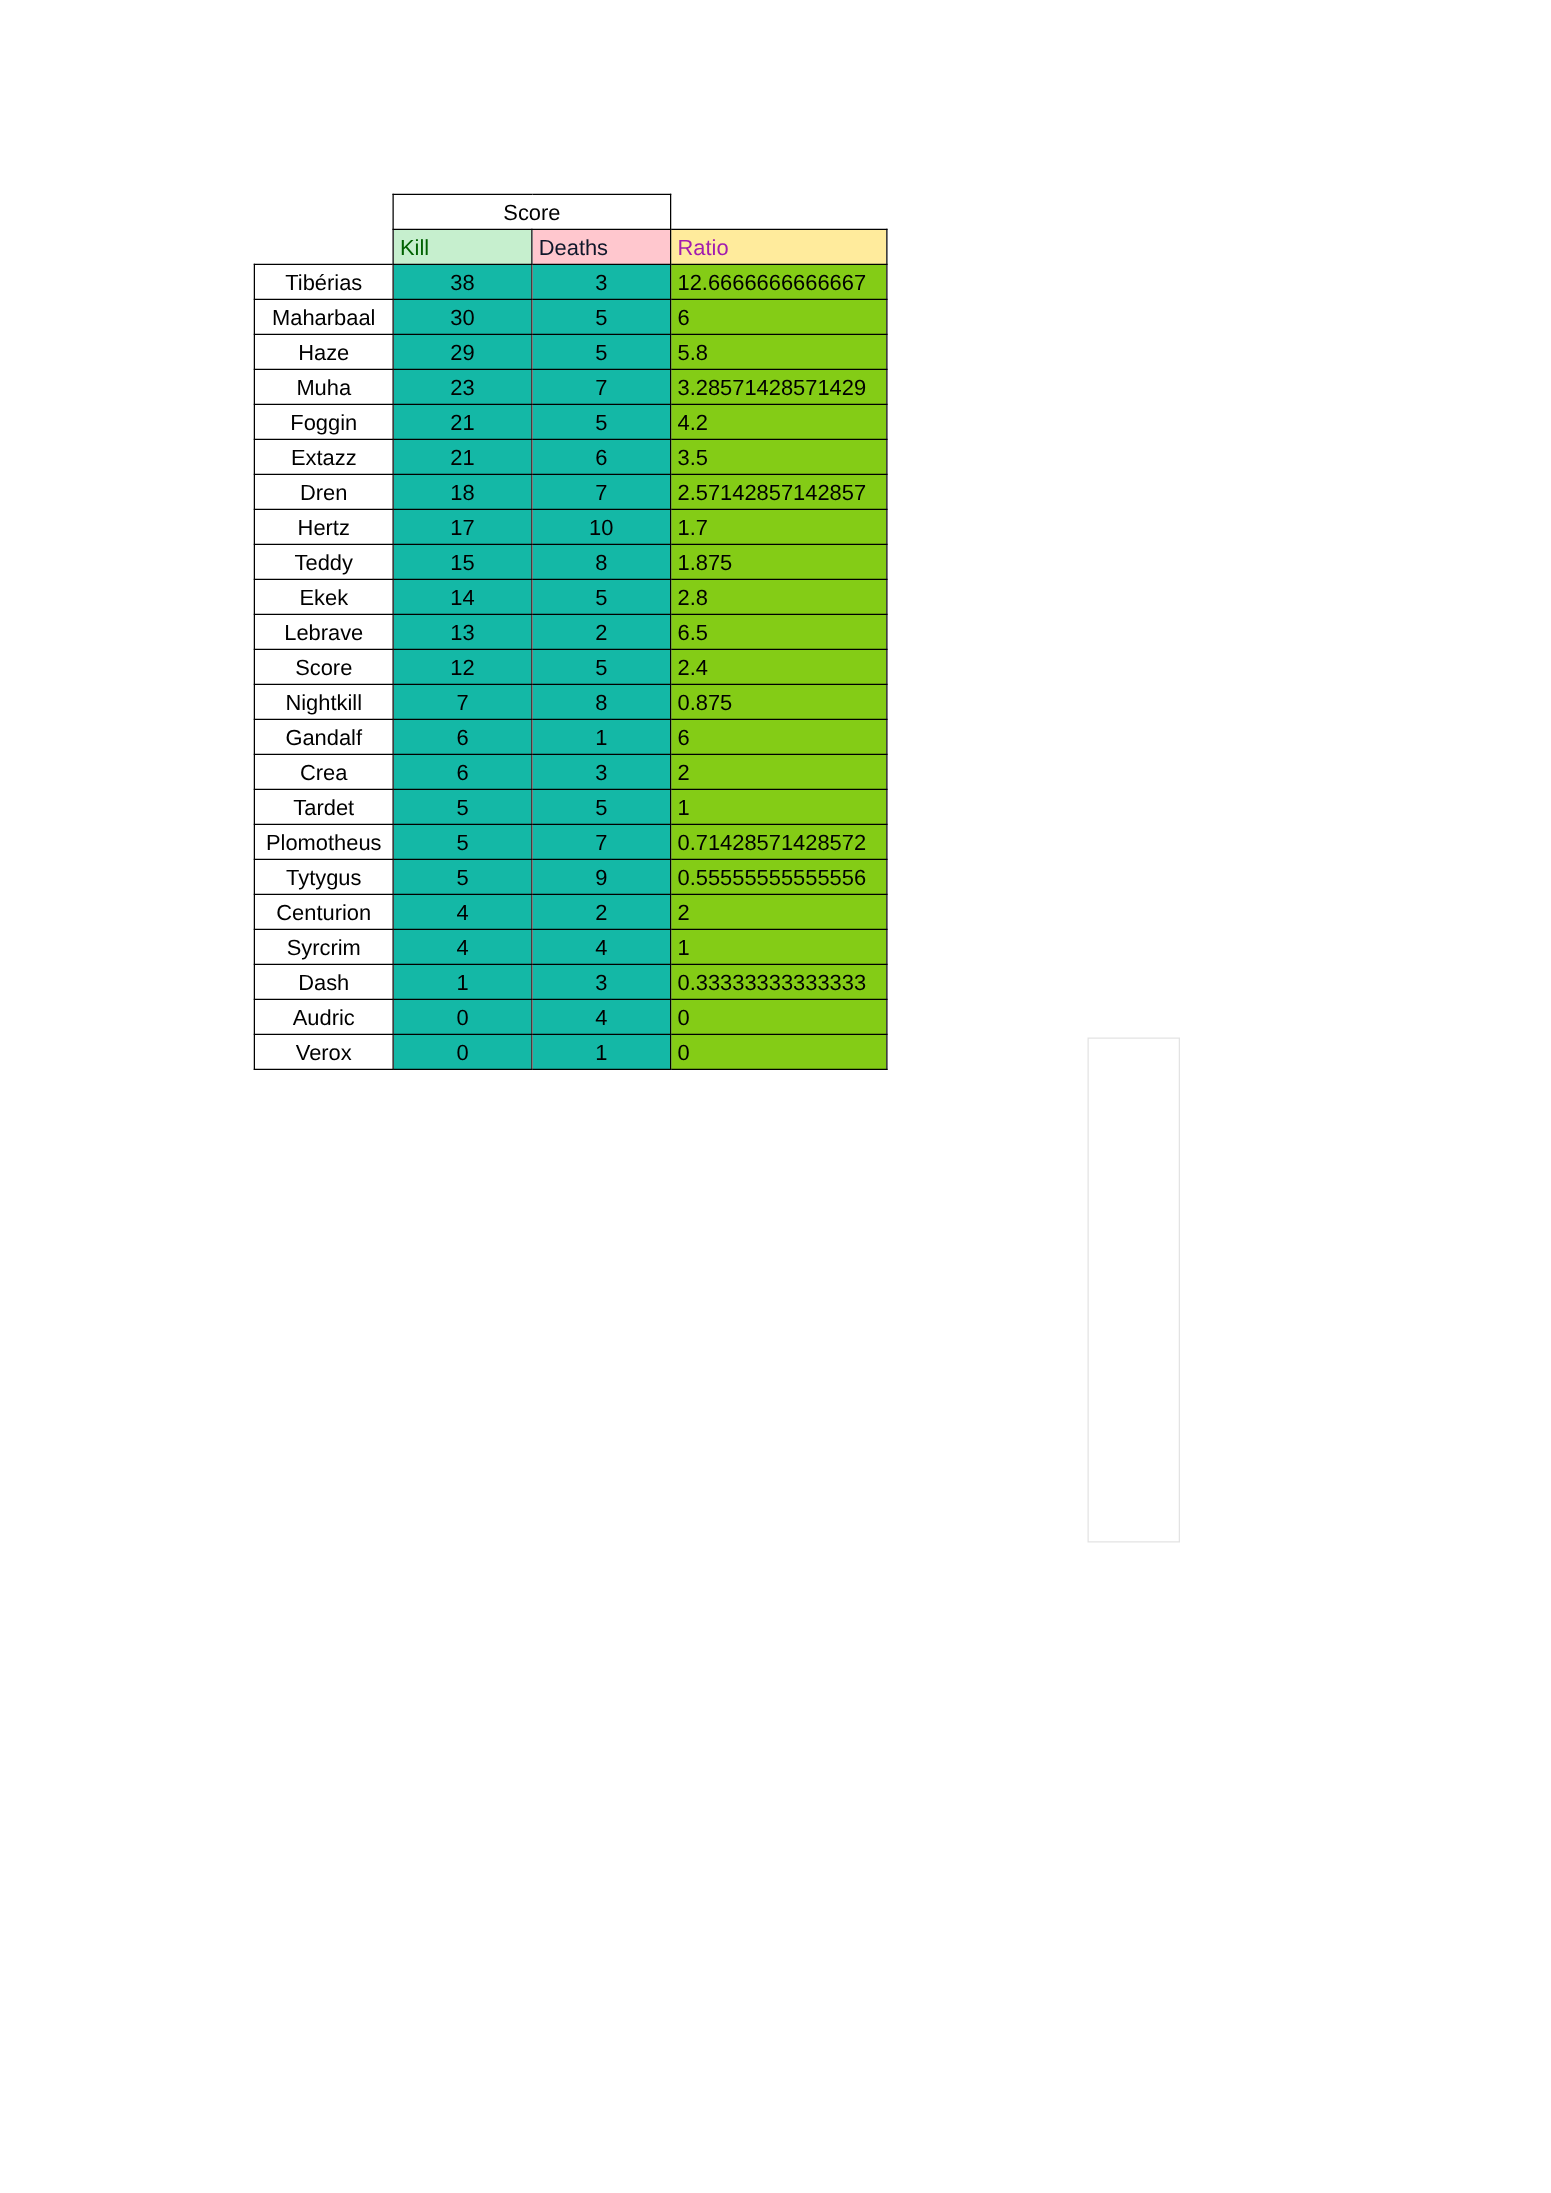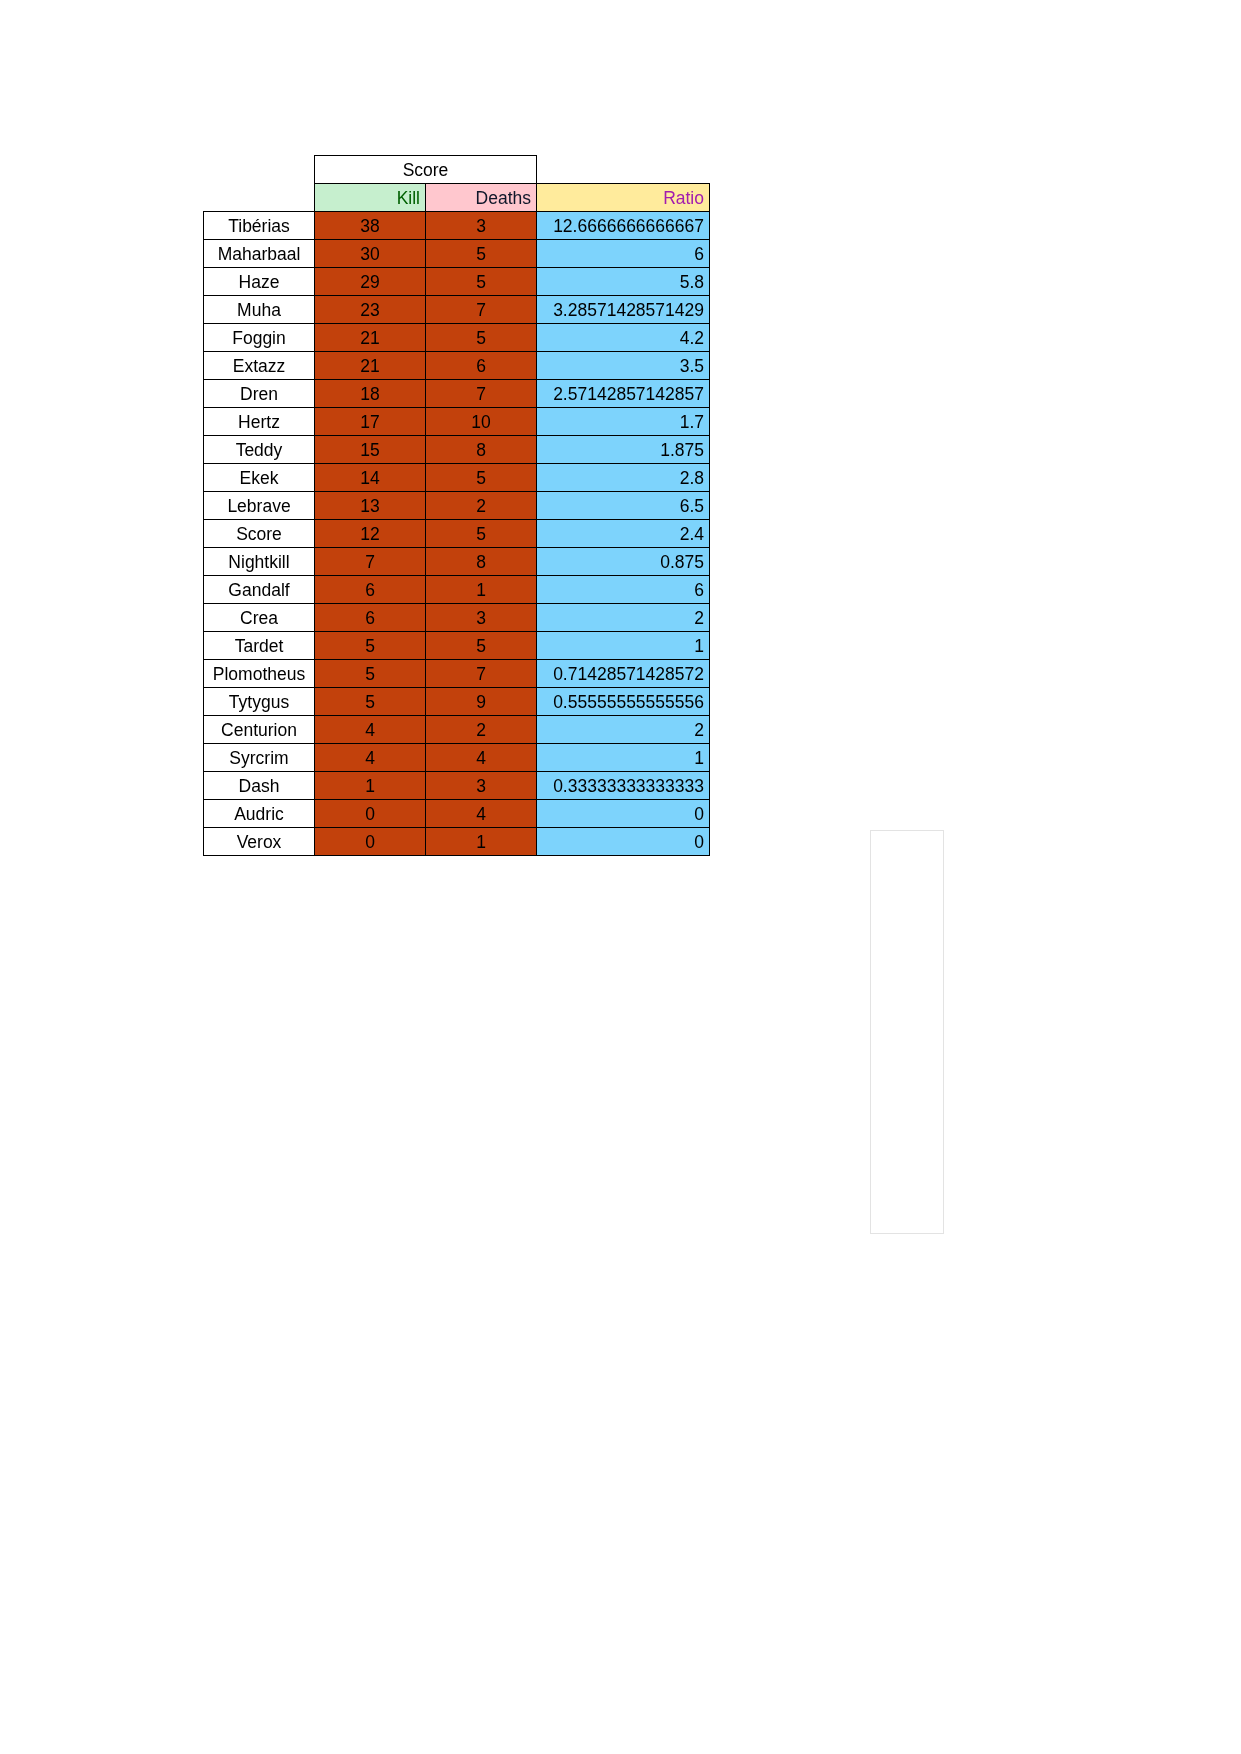--- a/index.html
+++ b/index.html
@@ -72,21 +72,21 @@
     border: none !important;
     background: transparent;
   }
 
   
   .cell-blank-hl {
     border: none !important;
     background: transparent;
   }
   .hdr {
-    text-align: right;
+    text-align: left;
     font-size: 17.5px;
     margin-left: 26px;
   }
   .hdr-kill {
     background: #c6efce;
     color: #006100;
   }
   .hdr-deaths {
     background: #ffc7ce;
     color: #0f172a;
@@ -97,25 +97,24 @@
   }
 
   
   .cell-name {
     text-align: center;
     background: #ffffff;
     margin-top: 20px;
   }
   .cell-num {
     text-align: center;
-    background: #c2410c;
+    background: #14b8a6;
   }
   .cell-ratio {
-    text-align: right;
-    background: #7dd3fc;
+    background: #84cc16;
     padding-right: 7px;
   }
 
   
   #placeholder-box {
     position: absolute;
     left: 870px;
     top: 830px;
     width: 74px;
     height: 404px;

